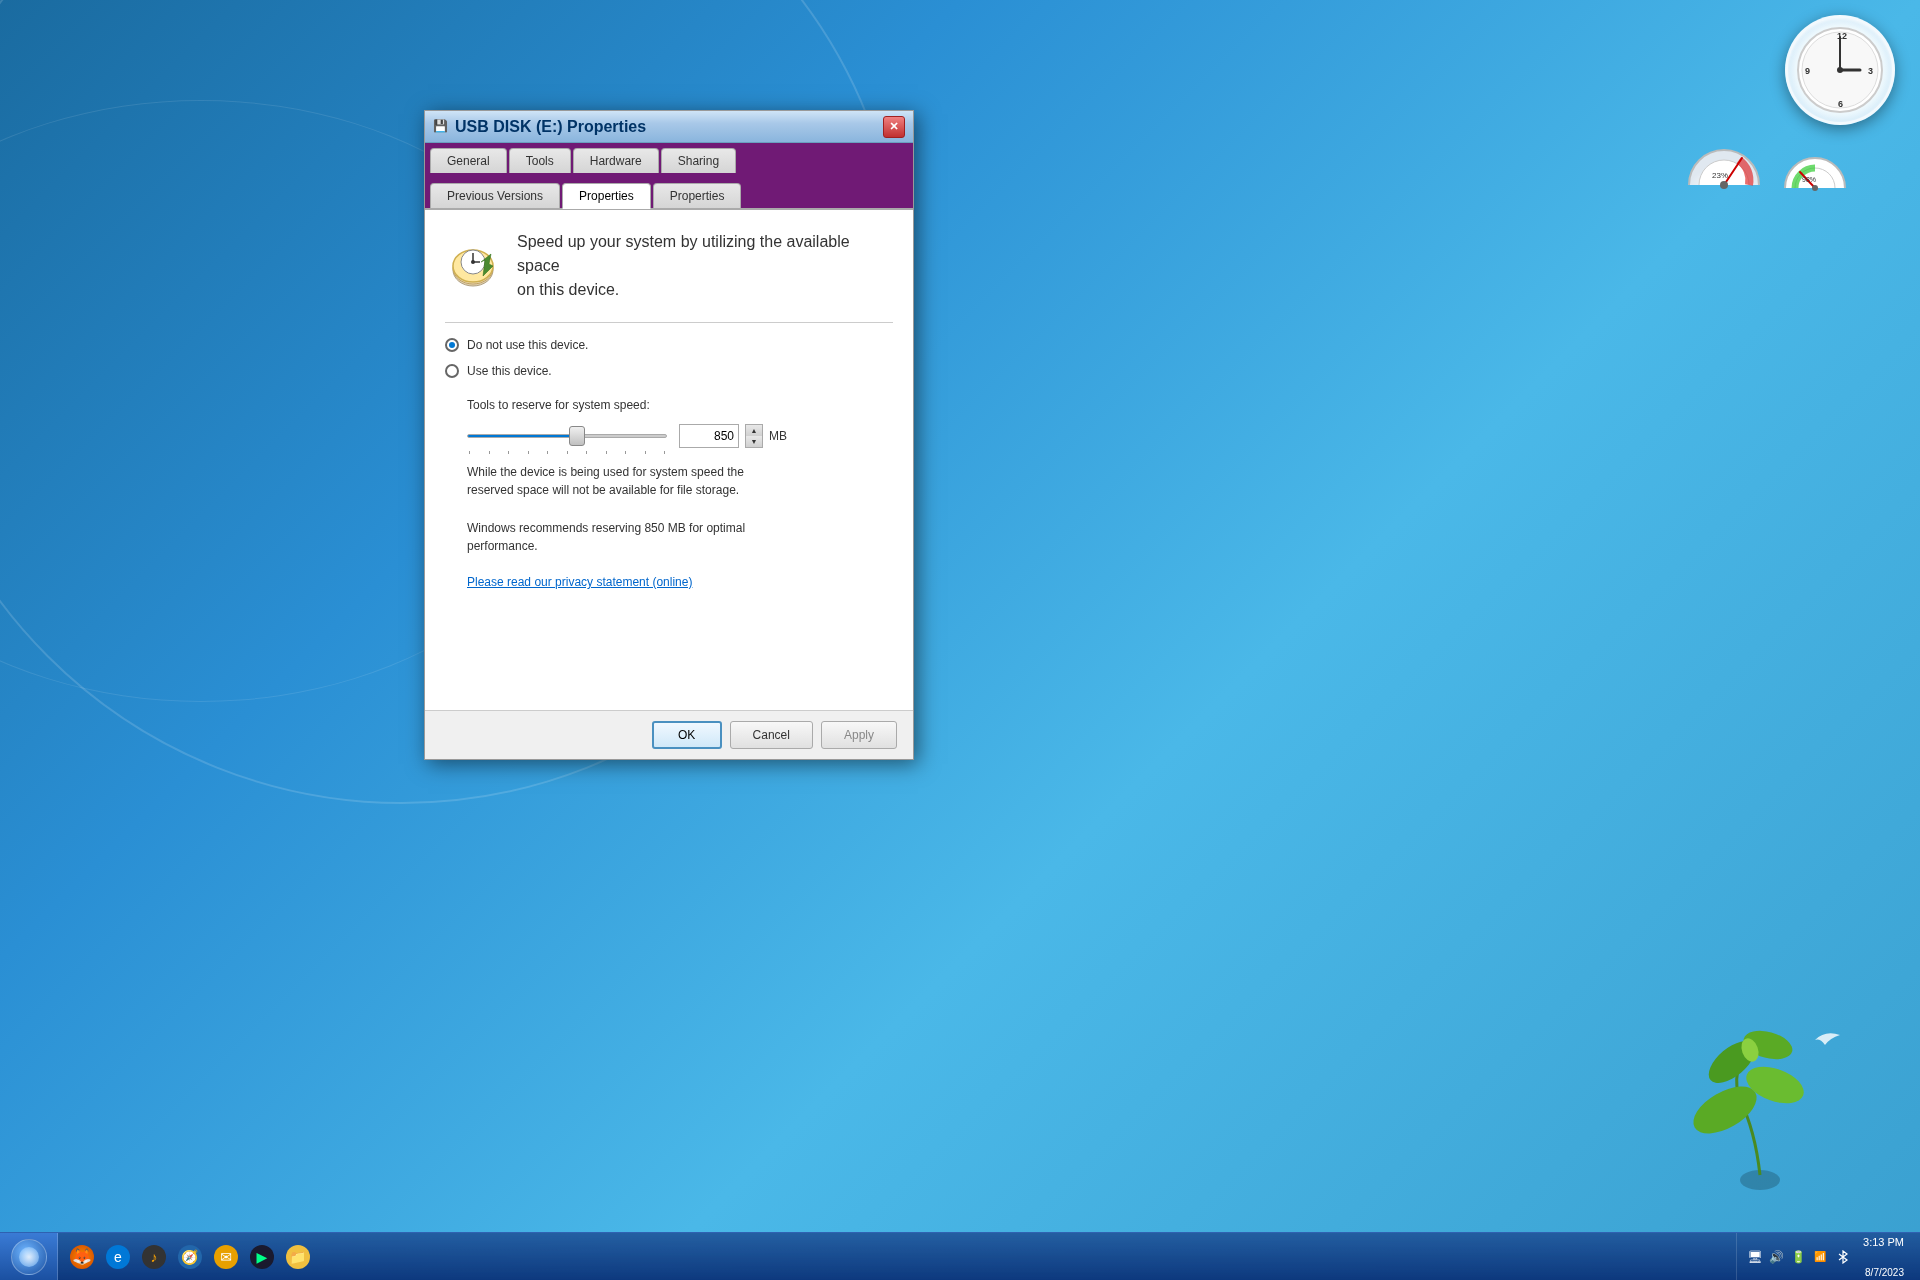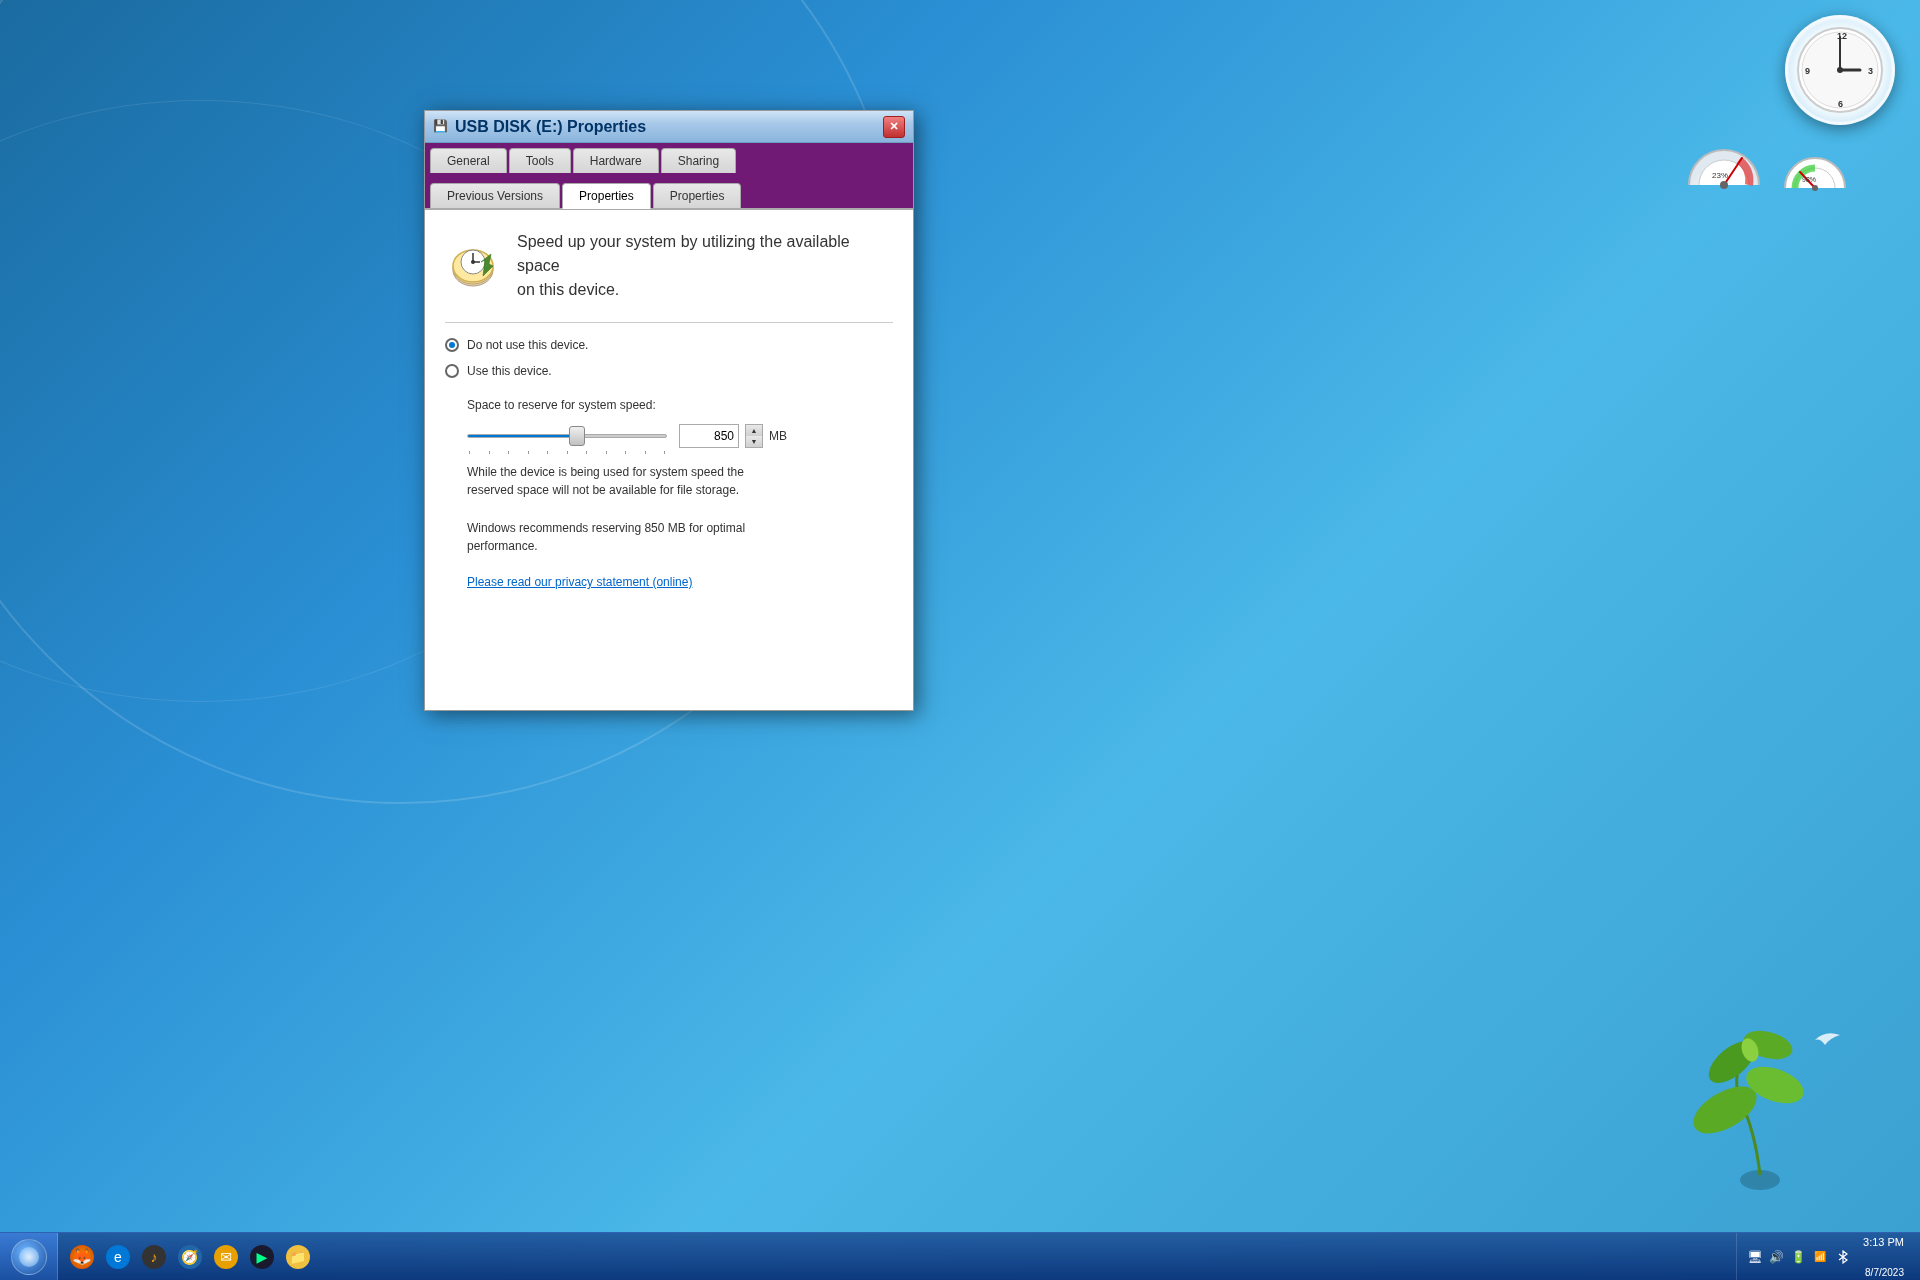--- a/index.html
+++ b/index.html
@@ -525,21 +525,21 @@
         <div class="radio-btn selected"></div>
         <label class="radio-label">Do not use this device.</label>
       </div>
       <div class="radio-option">
         <div class="radio-btn"></div>
         <label class="radio-label">Use this device.</label>
       </div>
     </div>
 
     <div class="space-section">
-      <div class="space-label">Space to reserve for system speed:</div>
+      <div class="space-label">Tools to reserve for system speed:</div>
       <div class="slider-row">
         <div class="slider-track">
           <div class="slider-rail"></div>
           <div class="slider-thumb"></div>
 
           <div style="position:absolute; bottom:-8px; left:0; right:0; display:flex; justify-content:space-between; padding:0 2px;">
             <div style="width:1px; height:3px; background:#999;"></div>
             <div style="width:1px; height:3px; background:#999;"></div>
             <div style="width:1px; height:3px; background:#999;"></div>
             <div style="width:1px; height:3px; background:#999;"></div>
@@ -569,20 +569,25 @@
     </div>
 
     <div class="info-text" style="margin-top:20px;">
       <span style="white-space:pre-line;">Windows recommends reserving 850 MB for optimal
 performance.</span>
     </div>
 
     <a class="privacy-link" href="#">Please read our privacy statement (online)</a>
   </div>
 
+  <div class="dialog-footer">
+    <button class="btn btn-ok">OK</button>
+    <button class="btn btn-default">Cancel</button>
+    <button class="btn btn-apply">Apply</button>
+  </div>
 </div>
 
 <div class="taskbar">
   <button class="start-button">
     <div class="start-orb">
       <div class="start-orb-inner"></div>
     </div>
   </button>
 
   <div class="taskbar-icons">

